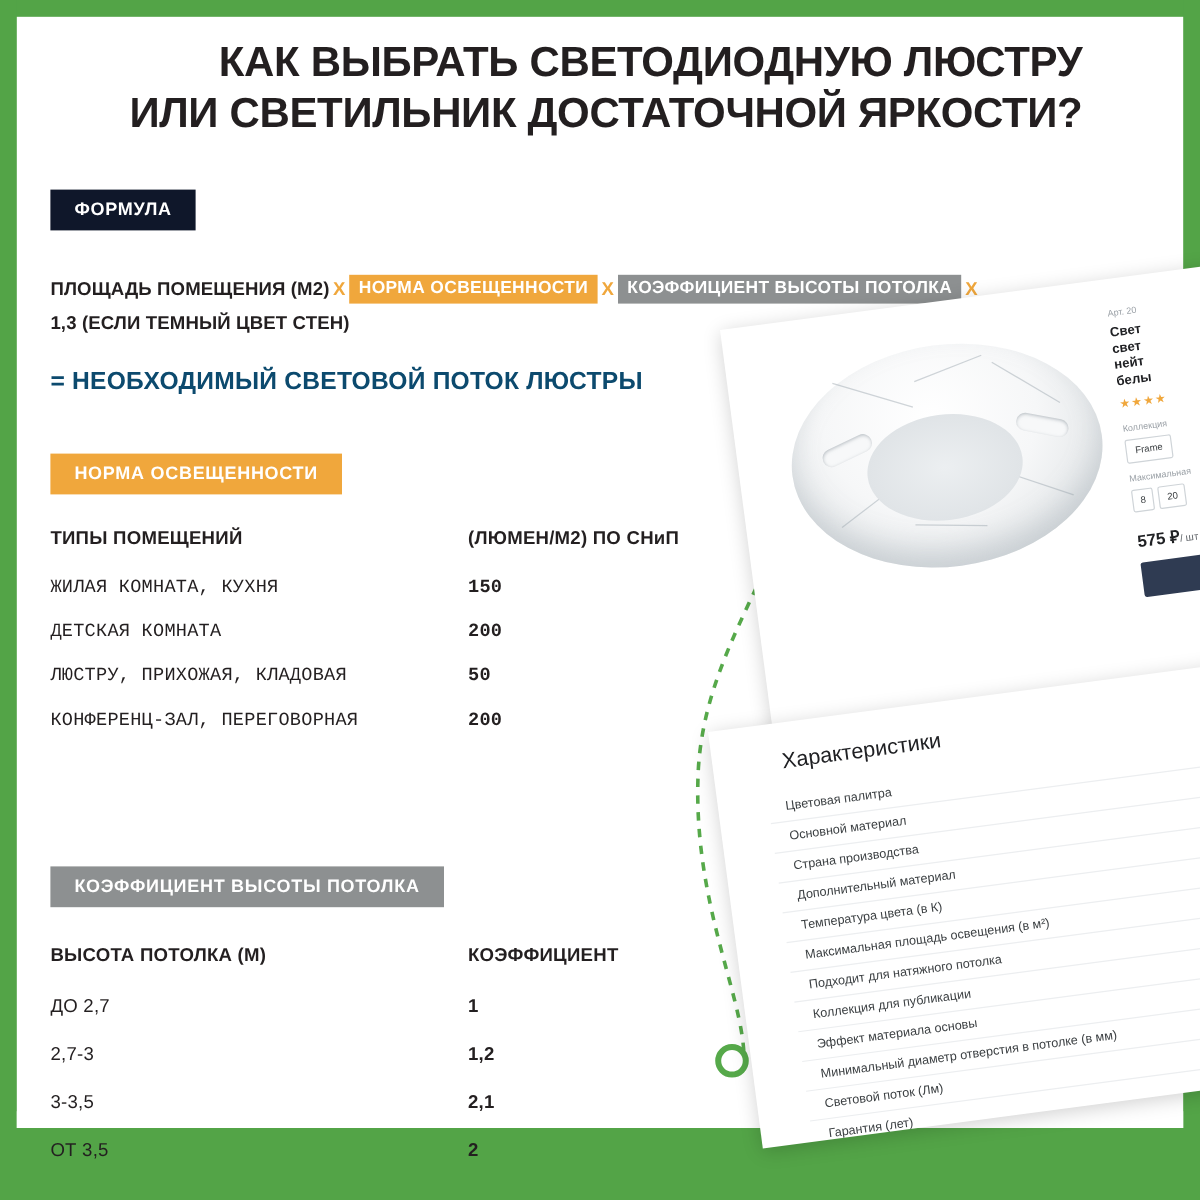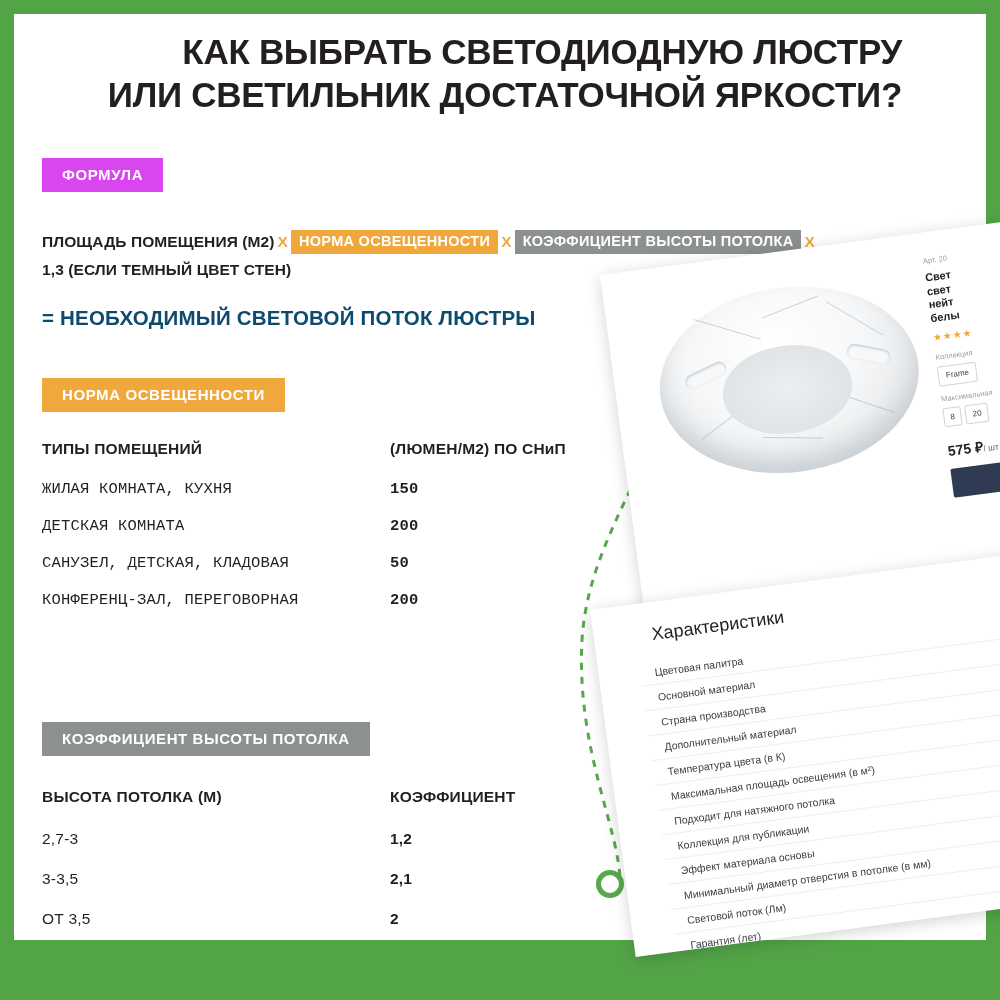--- a/index.html
+++ b/index.html
@@ -71,21 +71,21 @@
   
   .tag {
     display: inline-block;
     color: #ffffff;
     font-size: 15px;
     font-weight: bold;
     letter-spacing: 0.6px;
     padding: 9px 20px 10px 20px;
     line-height: 1;
   }
-  .tag-green { background: #d946ef; }
+  .tag-green { background: #0f172a; }
   .tag-orange { background: #f0a73c; }
   .tag-grey { background: #8d9091; }
 
   .tag-formula {
     position: absolute;
     left: 42px;
     top: 158px;
   }
   .tag-norma {
     position: absolute;
@@ -360,32 +360,35 @@
     <div class="hrow">
       <span class="cell-l">ТИПЫ ПОМЕЩЕНИЙ</span><span class="cell-r">(ЛЮМЕН/М2) ПО СНиП</span>
     </div>
     <div class="row">
       <span class="cell-l">ЖИЛАЯ КОМНАТА, КУХНЯ</span><span class="cell-r">150</span>
     </div>
     <div class="row">
       <span class="cell-l">ДЕТСКАЯ КОМНАТА</span><span class="cell-r">200</span>
     </div>
     <div class="row">
-      <span class="cell-l">САНУЗЕЛ, ДЕТСКАЯ, КЛАДОВАЯ</span><span class="cell-r">50</span>
+      <span class="cell-l">ЛЮСТРУ, ПРИХОЖАЯ, КЛАДОВАЯ</span><span class="cell-r">50</span>
     </div>
     <div class="row">
       <span class="cell-l">КОНФЕРЕНЦ-ЗАЛ, ПЕРЕГОВОРНАЯ</span><span class="cell-r">200</span>
     </div>
   </div>
 
   <div class="tag tag-grey tag-koef">КОЭФФИЦИЕНТ ВЫСОТЫ ПОТОЛКА</div>
 
   <div class="tbl" id="table-koef">
     <div class="hrow">
       <span class="cell-l">ВЫСОТА ПОТОЛКА (М)</span><span class="cell-r">КОЭФФИЦИЕНТ</span>
+    </div>
+    <div class="row">
+      <span class="cell-l">ДО 2,7</span><span class="cell-r">1</span>
     </div>
     <div class="row">
       <span class="cell-l">2,7-3</span><span class="cell-r">1,2</span>
     </div>
     <div class="row">
       <span class="cell-l">3-3,5</span><span class="cell-r">2,1</span>
     </div>
     <div class="row">
       <span class="cell-l">ОТ 3,5</span><span class="cell-r">2</span>
     </div>

